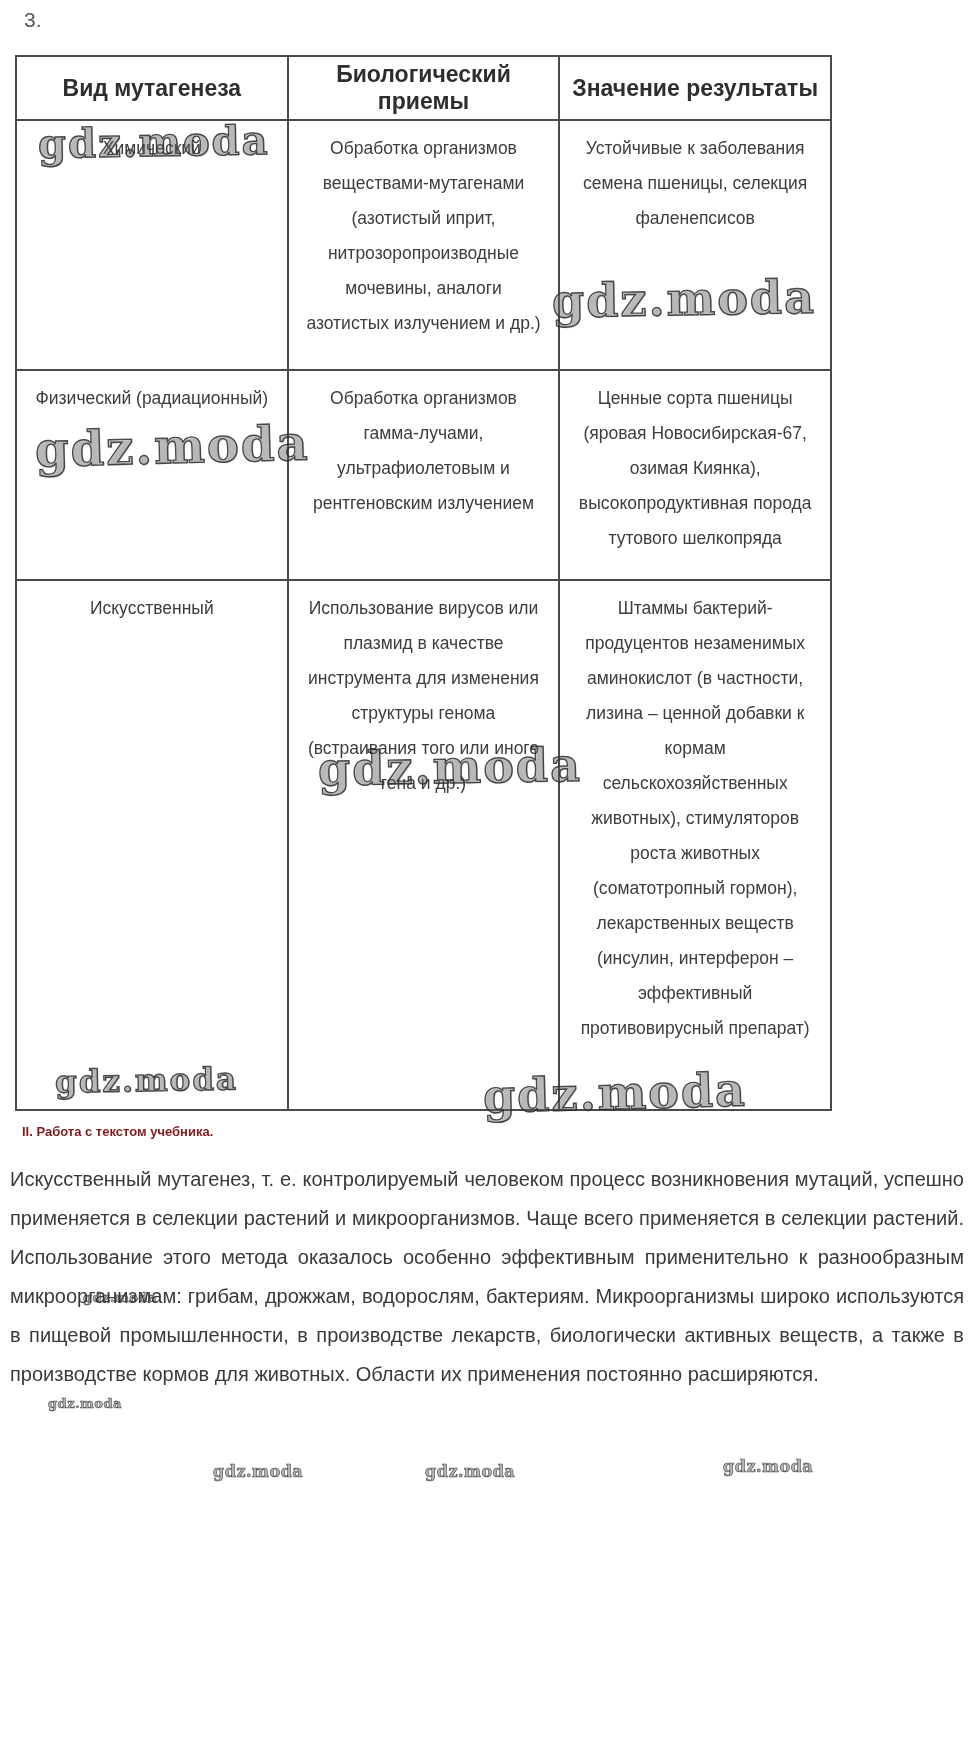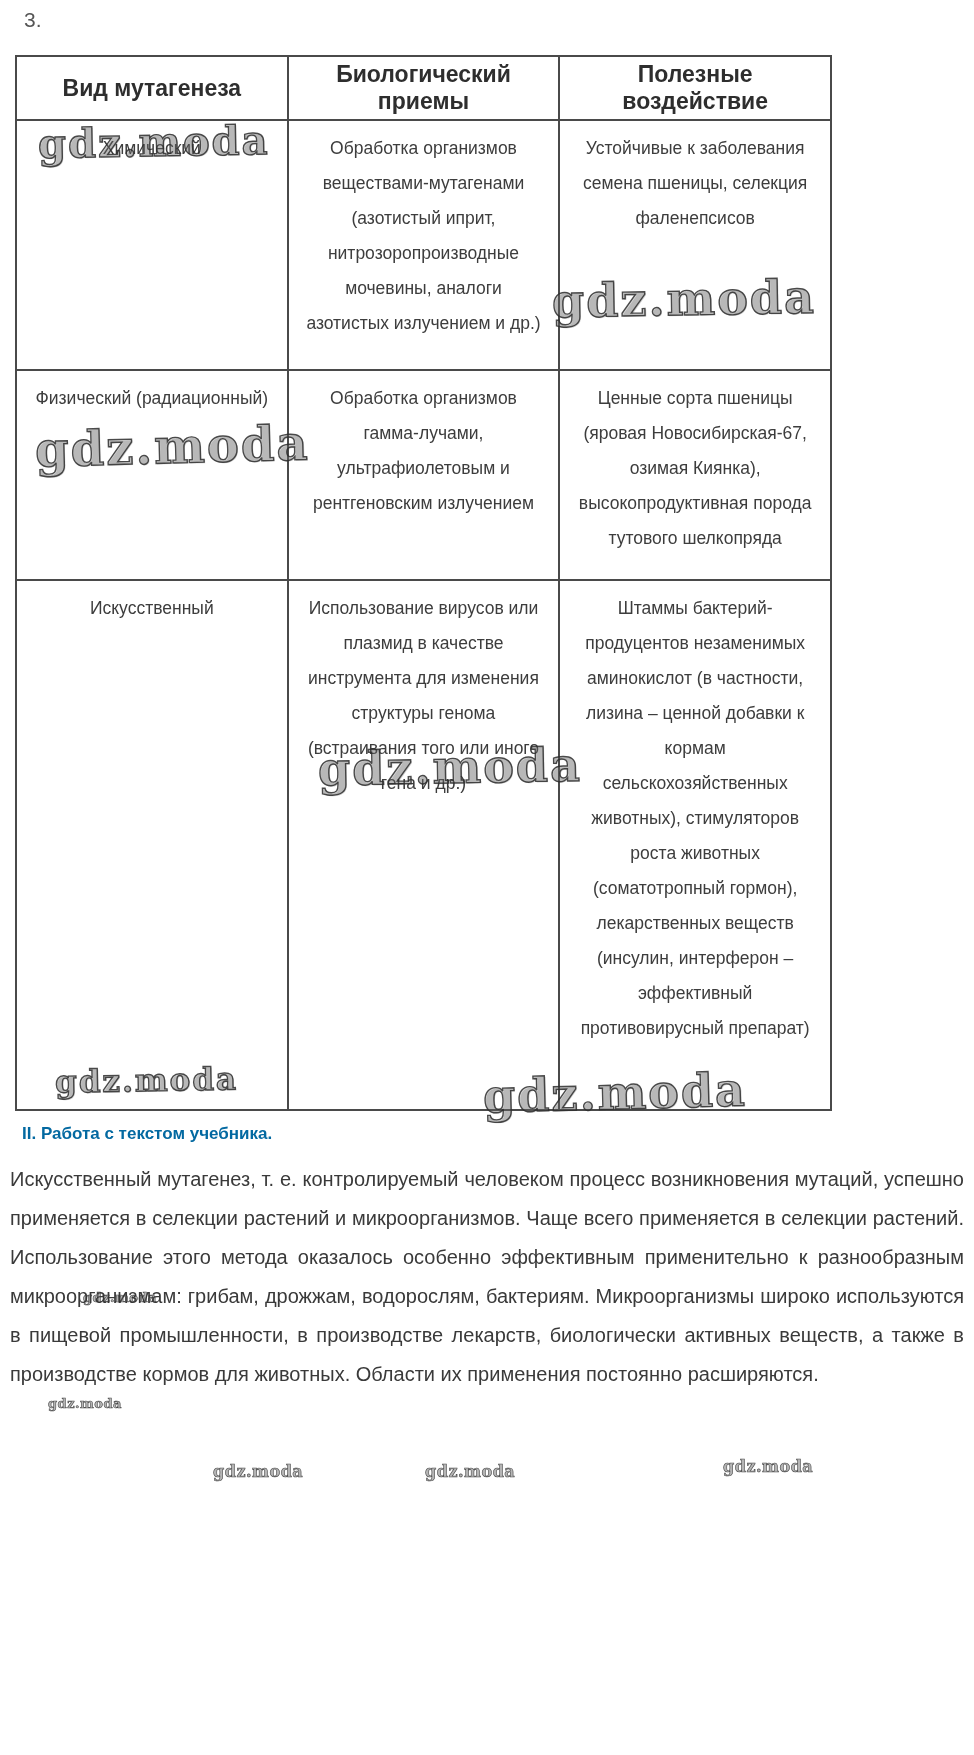--- a/index.html
+++ b/index.html
@@ -50,23 +50,23 @@
     padding-top: 10px;
   }
   tr.row-chemical   { height: 250px; }
   tr.row-physical   { height: 210px; }
   tr.row-biological { height: 530px; }
 
   .section-heading {
     position: absolute;
     top: 1124px;
     left: 22px;
-    font-size: 17px;
+    font-size: 13px;
     font-weight: bold;
-    color: #0369a1;
+    color: #7f1d1d;
   }
   .body-text {
     position: absolute;
     top: 1160px;
     left: 10px;
     width: 954px;
   }
   .body-text p {
     font-size: 20px;
     line-height: 39px;
@@ -109,21 +109,21 @@
 
 <div class="page">
 
   <div class="item-number">3.</div>
 
   <table class="mutagenesis-table">
     <thead>
       <tr>
         <th>Вид мутагенеза</th>
         <th>Биологический приемы</th>
-        <th>Полезные воздействие</th>
+        <th>Значение результаты</th>
       </tr>
     </thead>
     <tbody>
       <tr class="row-chemical">
         <td>Химический</td>
         <td>Обработка организмов веществами-мутагенами (азотистый иприт, нитрозоропроизводные мочевины, аналоги азотистых излучением и др.)</td>
         <td>Устойчивые к заболевания семена пшеницы, селекция фаленепсисов</td>
       </tr>
       <tr class="row-physical">
         <td>Физический (радиационный)</td>

